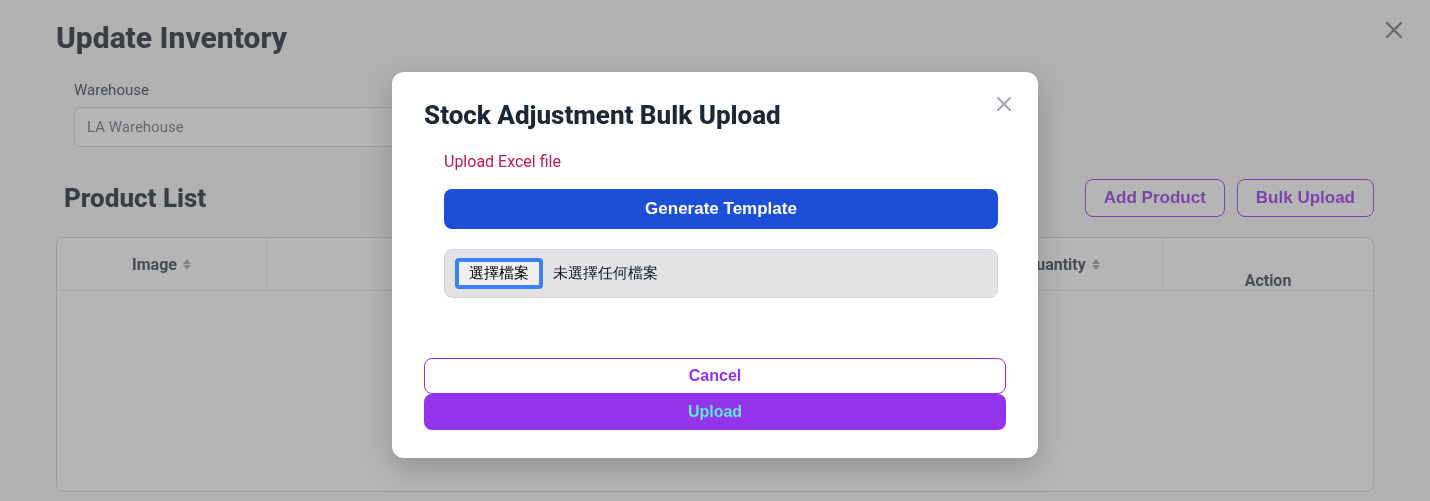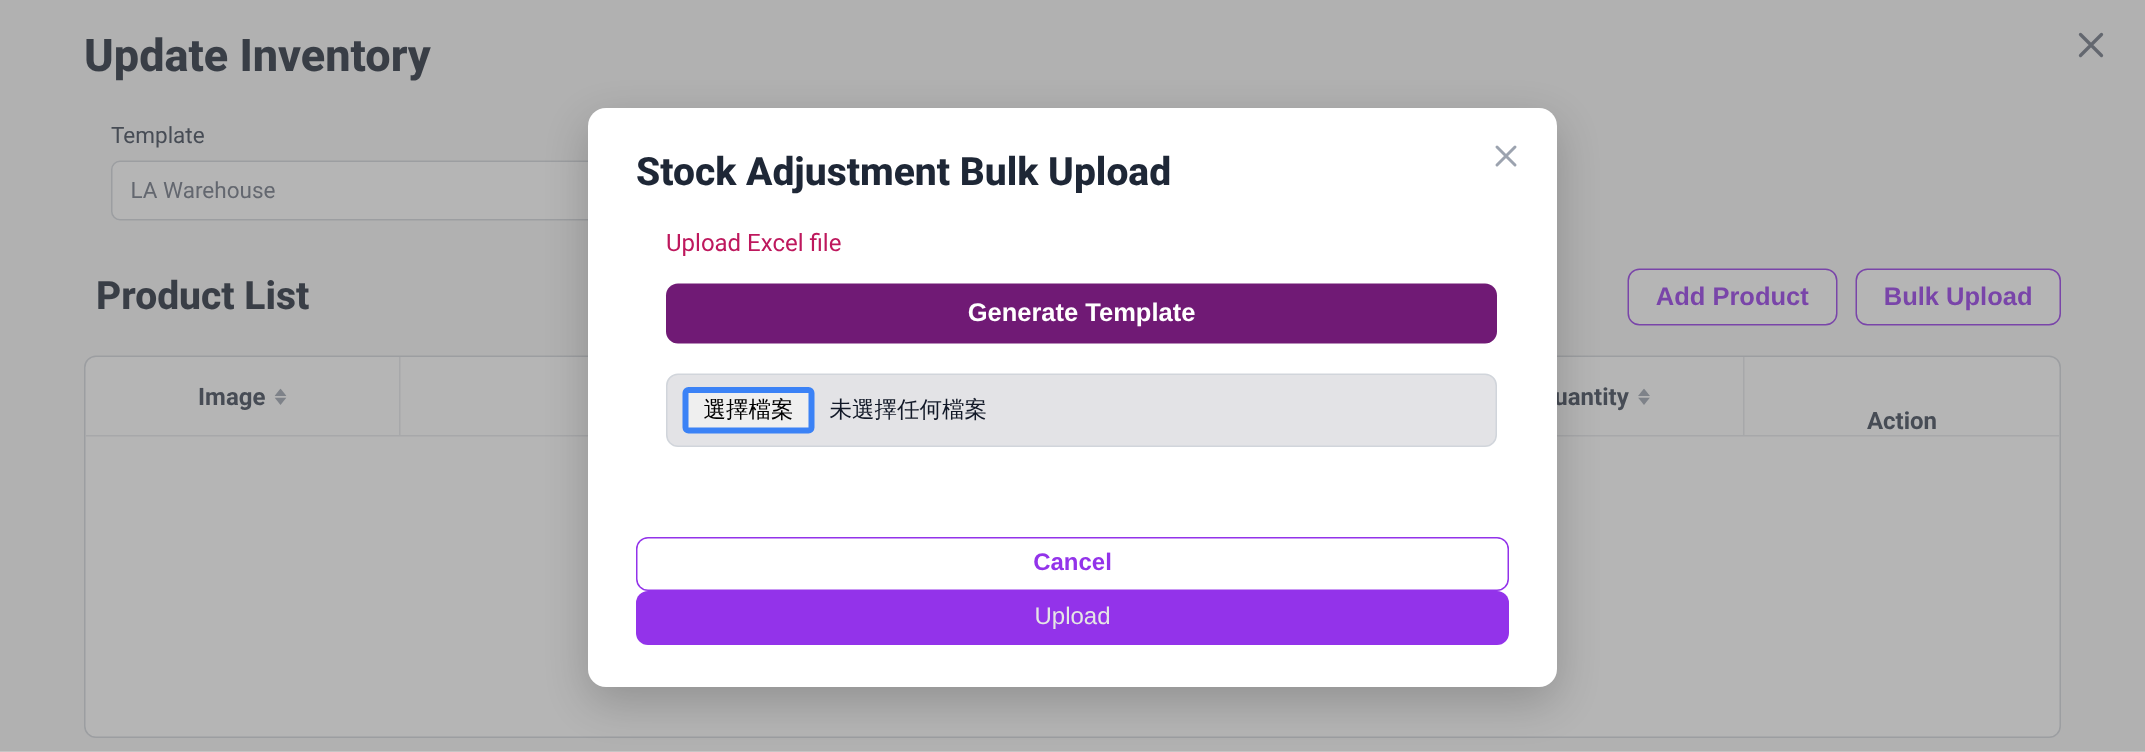--- a/index.html
+++ b/index.html
@@ -182,21 +182,21 @@
     }
 
     .body-label {
       font-size: 16px;
       color: #be185d;
       margin-bottom: 18px;
     }
 
     .btn-solid-purple {
       width: 100%;
-      background: #701a75;
+      background: #1d4ed8;
       border: none;
       border-radius: 8px;
       color: #fff;
       font-size: 17px;
       font-weight: 600;
       padding: 10px 0;
       cursor: pointer;
       margin-bottom: 20px;
     }
 
@@ -240,42 +240,42 @@
       font-size: 16px;
       font-weight: 600;
       padding: 8px 18px;
       cursor: pointer;
     }
 
     .btn-solid-purple-sm {
       border: none;
       border-radius: 8px;
       background: #9333ea;
-      color: #e5e5e5;
+      color: #5eead4;
       font-size: 16px;
-      font-weight: 400;
+      font-weight: 700;
       padding: 9px 18px;
       cursor: pointer;
     }
   </style>
 </head>
 <body>
 
 <div class="page">
 
   <div class="page-close">
     <svg width="18" height="18" viewBox="0 0 18 18">
         <path d="M2 2 L16 16 M16 2 L2 16" stroke="currentColor" stroke-width="2.2" stroke-linecap="round" fill="none"></path>
       </svg>
   </div>
 
   <h1 class="page-title">Update Inventory</h1>
 
   <div class="field-group">
-    <label class="field-label">Template</label>
+    <label class="field-label">Warehouse</label>
     <div class="select">
       <span>LA Warehouse</span>
       <span>
         <svg width="12" height="8" viewBox="0 0 12 8">
             <path d="M1 1 L6 6 L11 1" stroke="#6b7280" stroke-width="1.5" fill="none"></path>
           </svg>
       </span>
     </div>
   </div>
 

